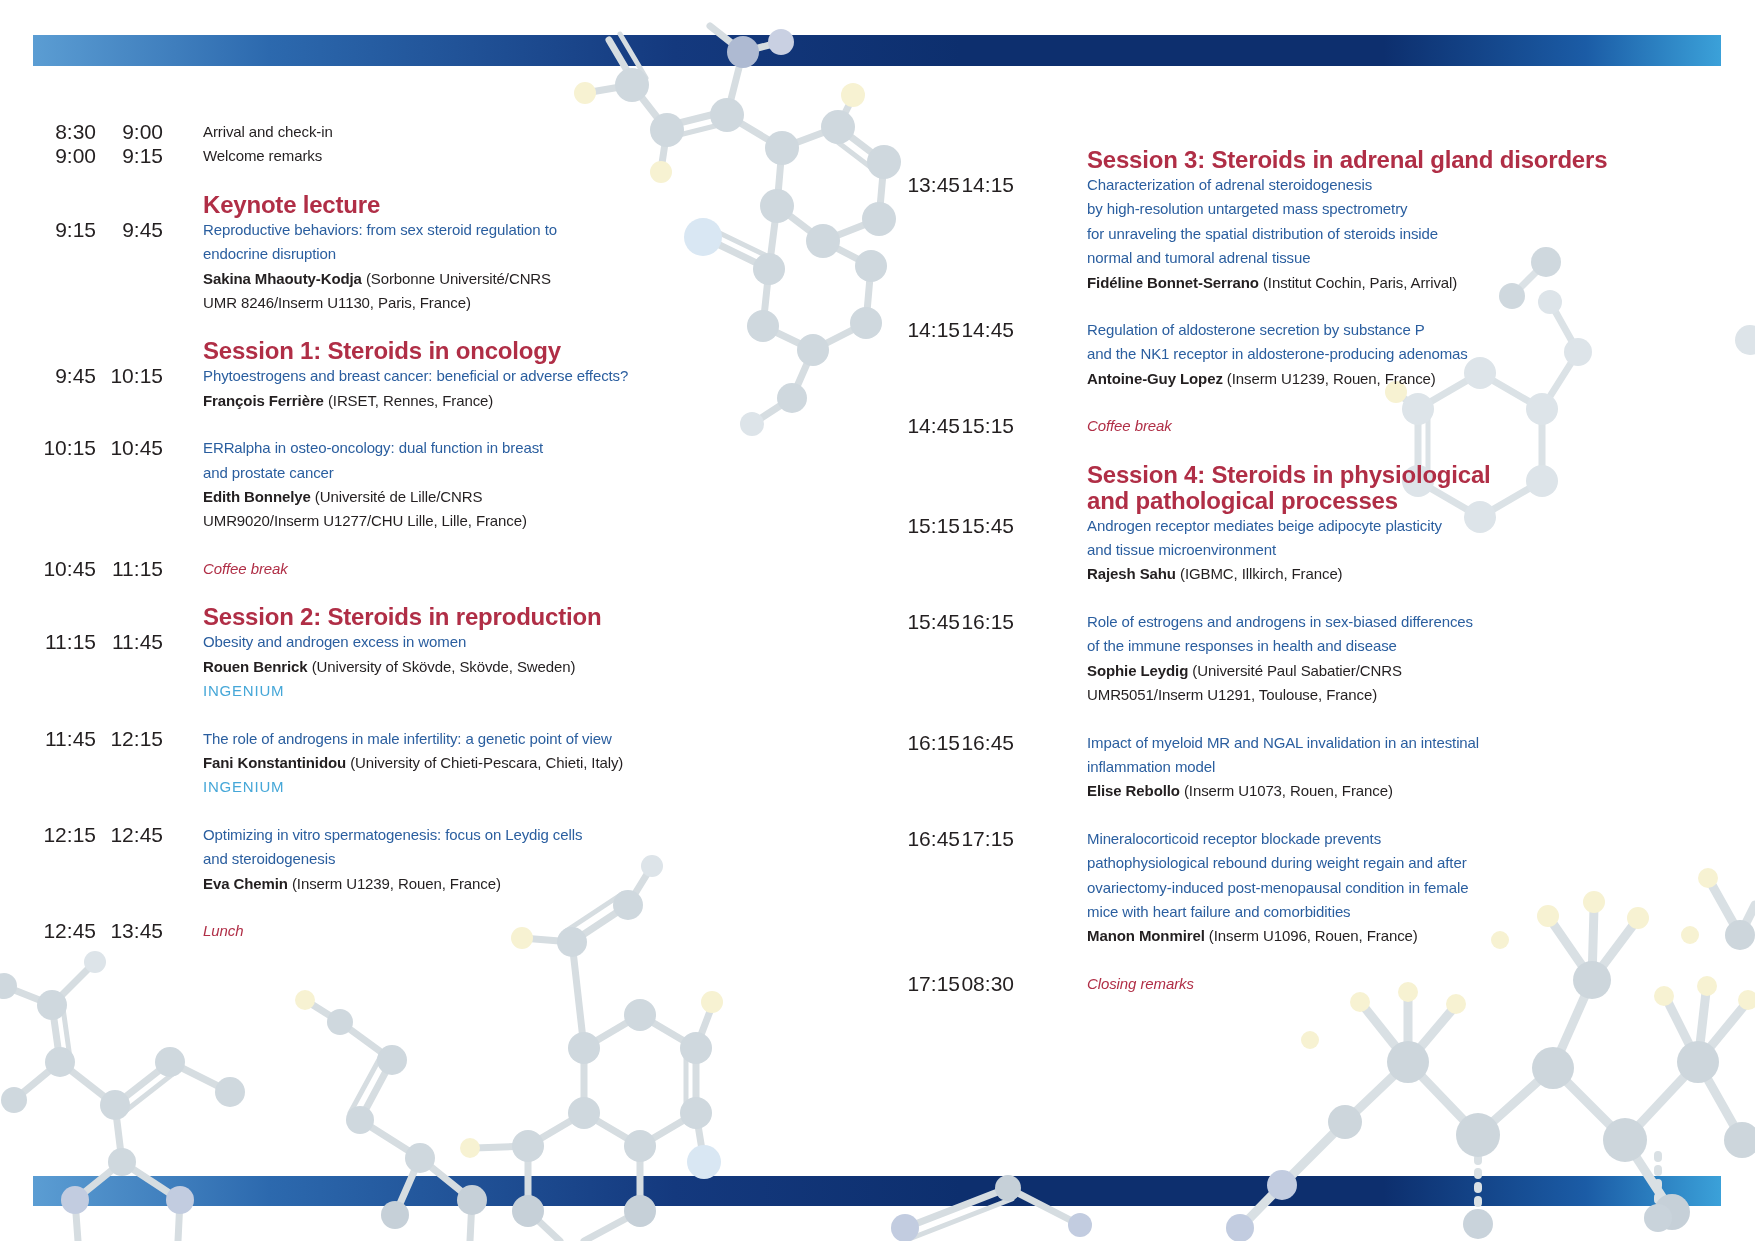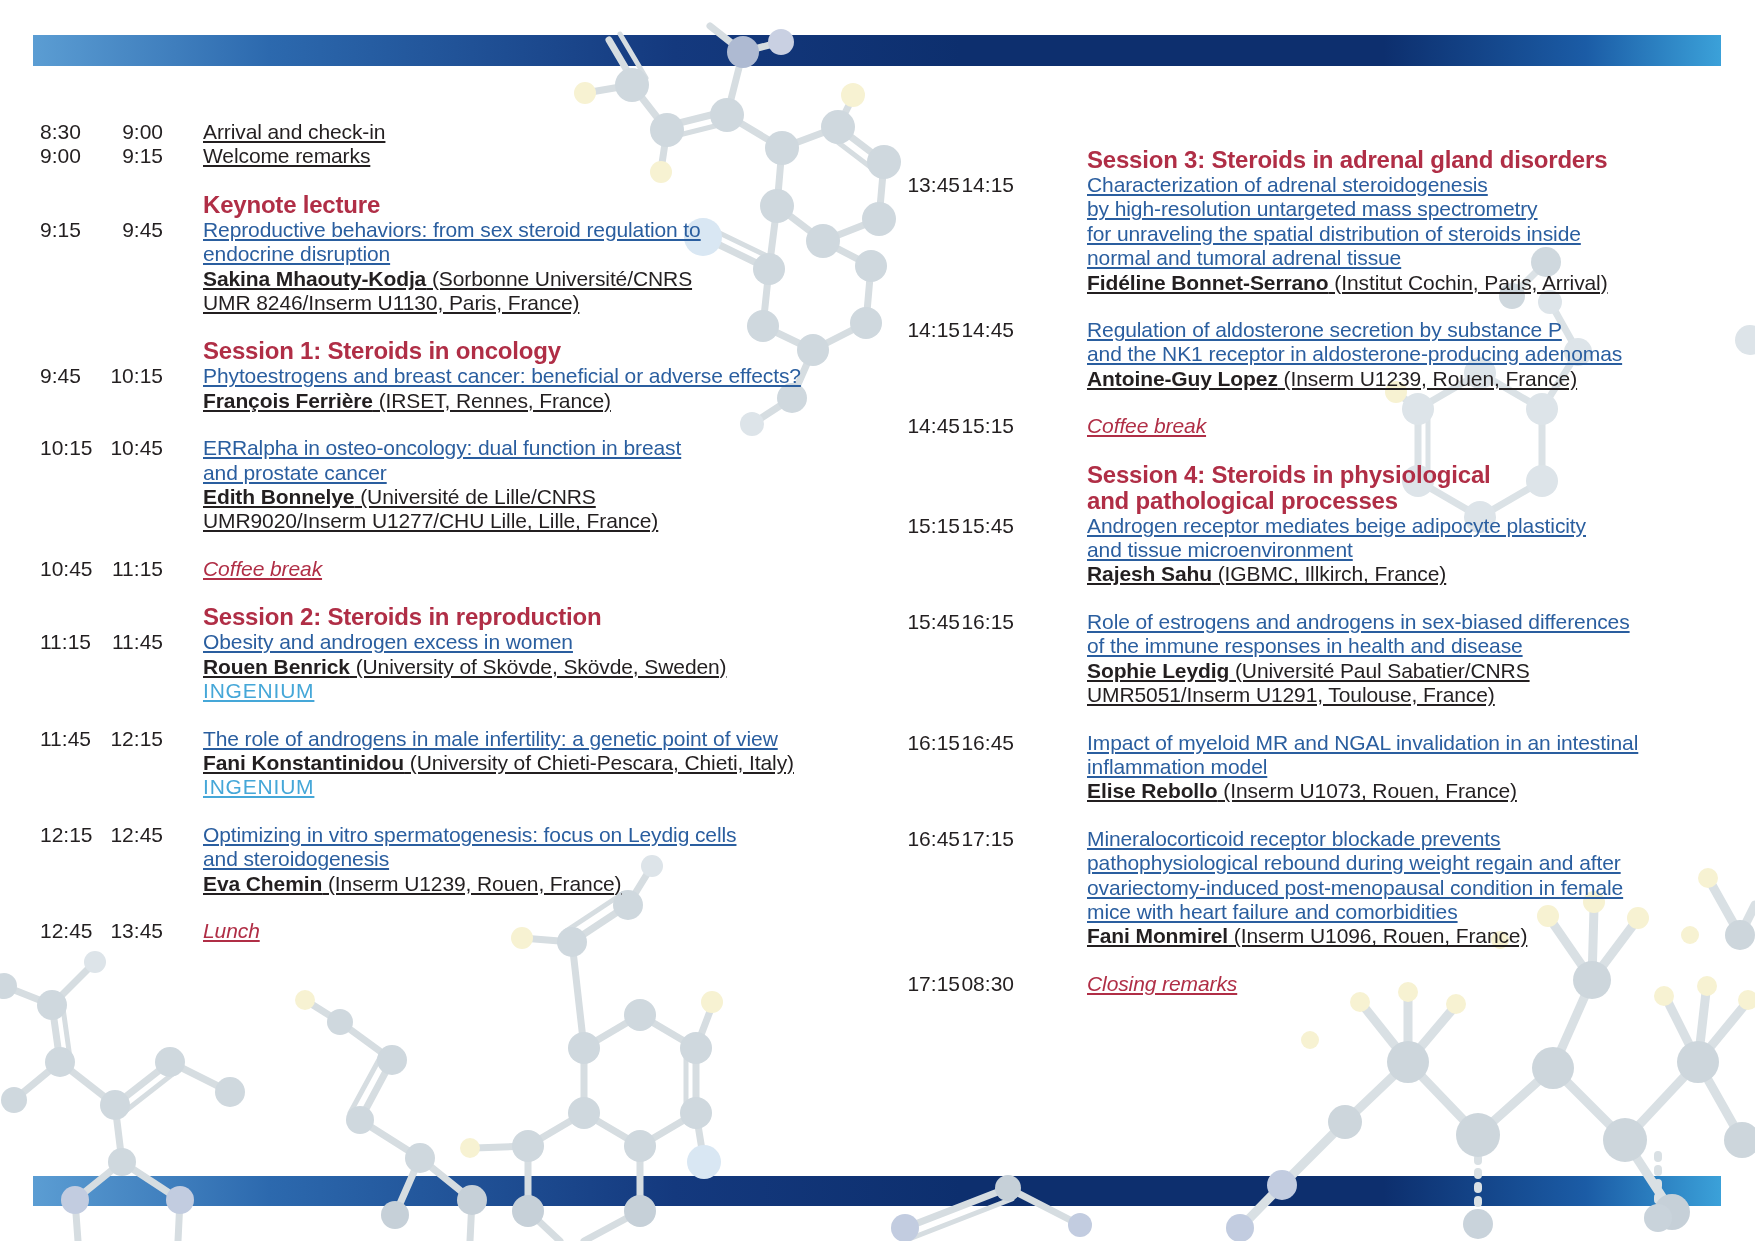--- a/index.html
+++ b/index.html
@@ -24,29 +24,29 @@
   .bar-bottom{top:1176px;height:30px;}
   .molecules{position:absolute;left:0;top:0;z-index:2;pointer-events:none;}
   .col{position:absolute;top:120px;z-index:3;}
   .col-left{left:40px;width:752px;}
   .col-right{left:905px;width:818px;margin-top:27px;}
   .block{margin-bottom:23px;}
   .block.tight{margin-bottom:0;}
   .header-block{margin-bottom:0;}
   .item{display:flex;align-items:flex-start;}
   .time{font-size:21px;line-height:24.4px;color:var(--text-dark);white-space:nowrap;}
-  .col-left .t1{width:56px;flex:0 0 auto;}
+  .col-left .t1{width:56px;text-align:right;flex:0 0 auto;}
   .col-left .t2{width:67px;text-align:right;flex:0 0 auto;}
   .col-right .t1{width:55px;text-align:right;flex:0 0 auto;}
   .col-right .t2{width:54px;text-align:right;flex:0 0 auto;}
   .col-left .body{padding-left:40px;flex:1 1 auto;}
   .col-right .body{padding-left:73px;flex:1 1 auto;}
   .col-left .header-block{padding-left:163px;}
   .col-right .header-block{padding-left:182px;}
-  .line{font-size:21px;line-height:24.4px;white-space:nowrap;letter-spacing:-0.1px;text-decoration:underline;}
+  .line{font-size:15px;line-height:24.4px;white-space:nowrap;letter-spacing:-0.1px;}
   .session-line{
     font-size:24px;line-height:26px;font-weight:700;color:var(--accent-red);
     white-space:nowrap;letter-spacing:-0.2px;
   }
   .title{color:var(--title-blue);}
   .plain{color:var(--text-dark);}
   .speaker{color:var(--text-dark);}
   .speaker b{font-weight:700;}
   .ingenium{color:var(--ingenium-blue);letter-spacing:0.8px;}
   .break{color:var(--accent-red);font-style:italic;}
@@ -456,21 +456,21 @@
         </div>
       </div>
       <div class="block item">
         <div class="t1 time">16:45</div>
         <div class="t2 time">17:15</div>
         <div class="body">
           <div class="line title">Mineralocorticoid receptor blockade prevents</div>
           <div class="line title">pathophysiological rebound during weight regain and after</div>
           <div class="line title">ovariectomy-induced post-menopausal condition in female</div>
           <div class="line title">mice with heart failure and comorbidities</div>
-          <div class="line speaker"><b>Fani Monmirel</b><span> (Inserm U1096, Rouen, France)</span></div>
+          <div class="line speaker"><b>Manon Monmirel</b><span> (Inserm U1096, Rouen, France)</span></div>
         </div>
       </div>
       <div class="block item">
         <div class="t1 time">17:15</div>
         <div class="t2 time">08:30</div>
         <div class="body">
           <div class="line break">Closing remarks</div>
         </div>
       </div>
     </div>

